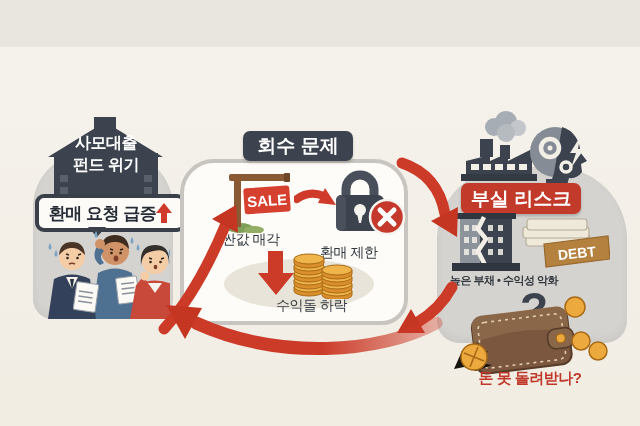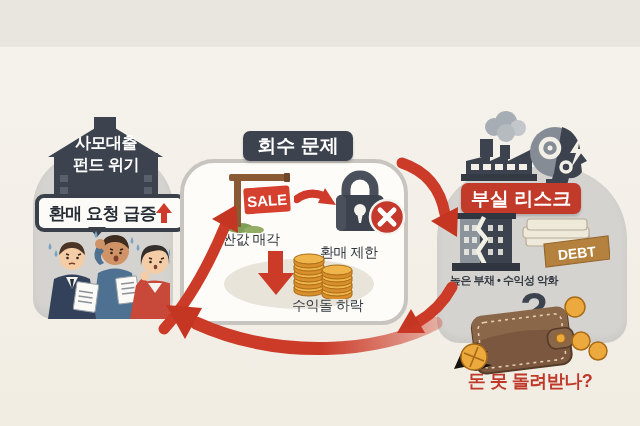--- a/index.html
+++ b/index.html
@@ -34,21 +34,21 @@
   }
   .alert-text{color:#262c35;font-weight:bold;font-size:17px;letter-spacing:-0.5px;white-space:nowrap;}
   .alert-tail{
     left:88px;top:180px;width:0;height:0;
     border-left:9px solid transparent;border-right:9px solid transparent;
     border-top:10px solid #3a404a;
   }
   .bld-text{color:#ffffff;font-weight:bold;font-size:16px;text-align:center;letter-spacing:-0.5px;}
   .step-label{color:#32383f;font-weight:normal;font-size:14px;text-align:left;letter-spacing:-0.5px;white-space:nowrap;}
   .sub-label{color:#32383f;font-weight:bold;font-size:11px;text-align:left;letter-spacing:-0.5px;white-space:nowrap;}
-  .question-label{color:#bf392b;font-weight:bold;font-size:18px;text-align:center;letter-spacing:-0.5px;white-space:nowrap;}
+  .question-label{color:#bf392b;font-weight:bold;font-size:15px;text-align:center;letter-spacing:-0.5px;white-space:nowrap;}
   .shadow-ellipse{left:224px;top:212px;width:150px;height:50px;border-radius:50%;background:#e9e4d9;}
   svg{display:block;}
 </style>
 </head>
 <body>
 
 <div class="stage">
 
   <div class="abs panel-gray panel-left"></div>
 
@@ -182,21 +182,21 @@
     <use href="#coin" x="0" y="38"></use>
       <use href="#coin" x="0" y="31"></use>
     <use href="#coin" x="0" y="24"></use>
       <use href="#coin" x="0" y="17"></use>
     <use href="#coin" x="0" y="10"></use>
     <use href="#coin" x="28" y="42"></use>
       <use href="#coin" x="28" y="35"></use>
     <use href="#coin" x="28" y="28"></use>
       <use href="#coin" x="28" y="21"></use>
   </svg>
-  <div class="abs step-label" style="left:292px;top:250px;width:90px;">수익돌 하락</div>
+  <div class="abs step-label" style="left:276px;top:250px;width:90px;">수익돌 하락</div>
 
   <div class="abs panel-gray panel-right"></div>
 
   <svg class="abs" style="left:456px;top:64px;" width="84" height="72" viewBox="0 0 84 72">
     <circle cx="38" cy="16" r="9" fill="#a7adb4"></circle>
     <circle cx="50" cy="11" r="11" fill="#a7adb4"></circle>
     <circle cx="62" cy="17" r="8" fill="#c3c7cb"></circle>
     <circle cx="50" cy="22" r="9" fill="#b6bbc0"></circle>
     <rect x="24" y="28" width="13" height="18" fill="#3d434e"></rect>
     <rect x="44" y="34" width="10" height="14" fill="#3d434e"></rect>

